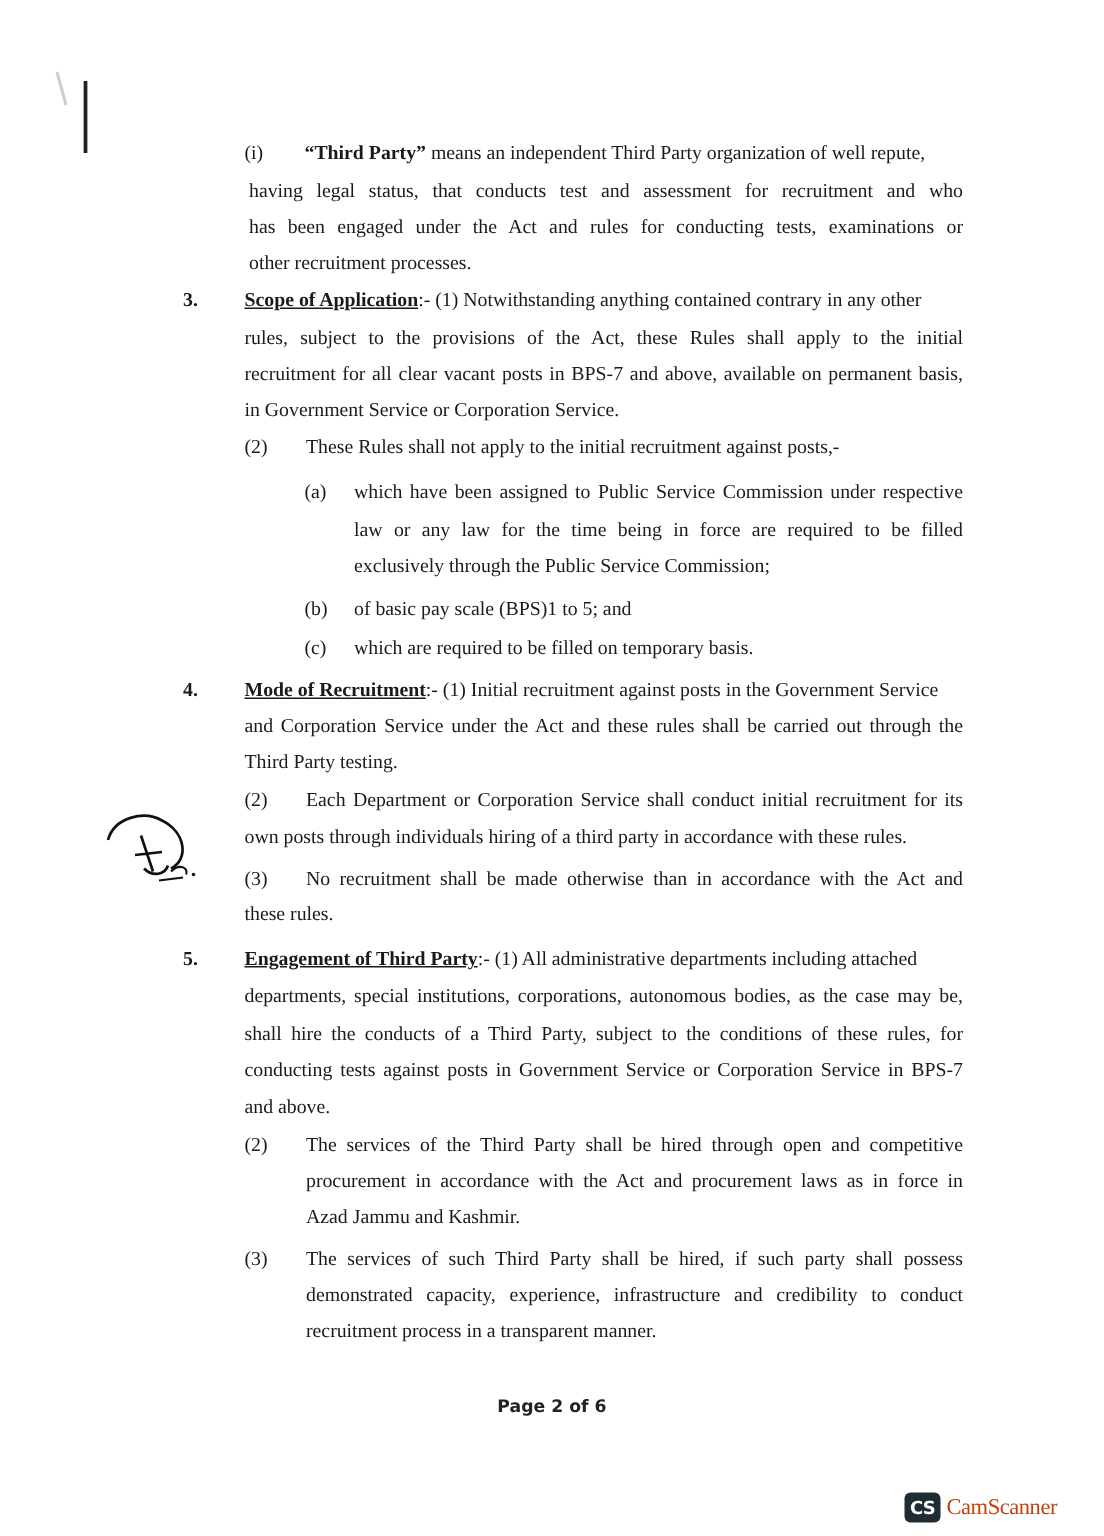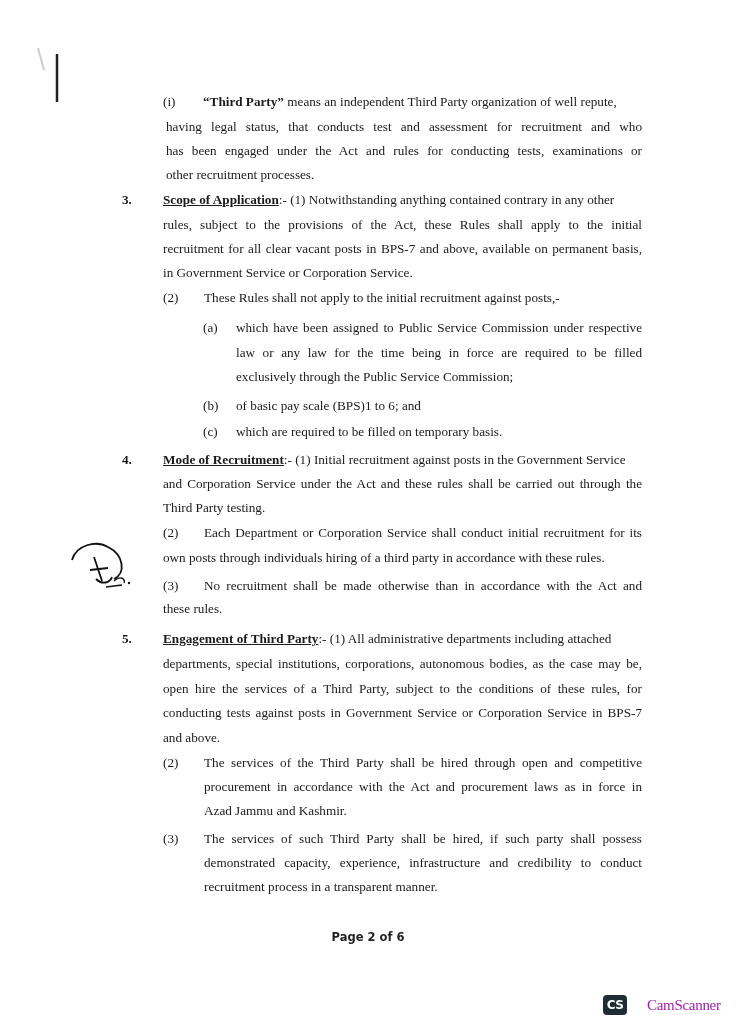--- a/index.html
+++ b/index.html
@@ -33,22 +33,22 @@
       display: flex; align-items: center;
     }
     .cs-logo {
       width: 24px; height: 20px; background: #1e2d33; border-radius: 4px;
       color: #fff; font-family: "DejaVu Sans", sans-serif; font-weight: bold;
       font-size: 12px; display: flex; align-items: center; justify-content: center;
       letter-spacing: -0.5px;
       text-align: center;
     }
     .cs-text {
-      margin-left: 20px; font-family: "Liberation Serif", serif;
-      font-size: 15px; color: #a21caf; letter-spacing: -0.3px;
+      margin-left: 4px; font-family: "Liberation Serif", serif;
+      font-size: 15px; color: #c2410c; letter-spacing: -0.3px;
     }
     .mark { position: absolute; }
   </style>
 </head>
 <body>
 
 <div class="page">
 
   <svg class="mark" style="left:30px;top:40px" width="40" height="70">
     <path d="M8 8 L14 30" stroke="#ccc" stroke-width="2" fill="none"></path>
@@ -73,21 +73,21 @@
 
   <span class="lbl" style="left:163px;top:290px">(2)</span>
   <div class="line" style="left:204px;top:290px">These Rules shall not apply to the initial recruitment against posts,-</div>
 
   <span class="lbl" style="left:203px;top:320px">(a)</span>
   <div class="line just" style="left:236px;top:320px;width:406px">which have been assigned to Public Service Commission under respective</div>
   <div class="line" style="left:236px;top:369px">exclusively through the Public Service Commission;</div>
   <div class="line just" style="left:236px;top:345px;width:406px">law or any law for the time being in force are required to be filled</div>
 
   <span class="lbl" style="left:203px;top:398px">(b)</span>
-  <div class="line" style="left:236px;top:398px">of basic pay scale (BPS)1 to 6; and</div>
+  <div class="line" style="left:236px;top:398px">of basic pay scale (BPS)1 to 5; and</div>
 
   <span class="lbl" style="left:203px;top:424px">(c)</span>
   <div class="line" style="left:236px;top:424px">which are required to be filled on temporary basis.</div>
 
   <span class="num" style="left:122px;top:452px">4.</span>
   <div class="line" style="left:163px;top:452px">
     <span class="heading">Mode of Recruitment</span><span>:- (1) Initial recruitment against posts in the Government Service</span>
   </div>
   <div class="line just" style="left:163px;top:476px;width:479px">and Corporation Service under the Act and these rules shall be carried out through the</div>
   <div class="line" style="left:163px;top:500px">Third Party testing.</div>
@@ -105,21 +105,21 @@
     <path d="M28 22 L36 46 M24 35 L42 33 M30 44 C36 50, 44 48, 46 42" stroke="#111" stroke-width="1.8" fill="none"></path>
     <path d="M48 46 C54 40, 60 44, 58 48 M40 52 L56 50" stroke="#111" stroke-width="1.4" fill="none"></path>
     <circle cx="63" cy="48" r="1.2" fill="#111"></circle>
   </svg>
 
   <span class="num" style="left:122px;top:631px">5.</span>
   <div class="line" style="left:163px;top:631px">
     <span class="heading">Engagement of Third Party</span><span>:- (1) All administrative departments including attached</span>
   </div>
   <div class="line just" style="left:163px;top:656px;width:479px">departments, special institutions, corporations, autonomous bodies, as the case may be,</div>
-  <div class="line just" style="left:163px;top:681px;width:479px">open hire the services of a Third Party, subject to the conditions of these rules, for</div>
+  <div class="line just" style="left:163px;top:681px;width:479px">shall hire the conducts of a Third Party, subject to the conditions of these rules, for</div>
   <div class="line just" style="left:163px;top:705px;width:479px">conducting tests against posts in Government Service or Corporation Service in BPS-7</div>
   <div class="line" style="left:163px;top:730px">and above.</div>
 
   <span class="lbl" style="left:163px;top:755px">(2)</span>
   <div class="line just" style="left:204px;top:755px;width:438px">The services of the Third Party shall be hired through open and competitive</div>
   <div class="line just" style="left:204px;top:779px;width:438px">procurement in accordance with the Act and procurement laws as in force in</div>
   <div class="line" style="left:204px;top:803px">Azad Jammu and Kashmir.</div>
 
   <span class="lbl" style="left:163px;top:831px">(3)</span>
   <div class="line just" style="left:204px;top:831px;width:438px">The services of such Third Party shall be hired, if such party shall possess</div>

